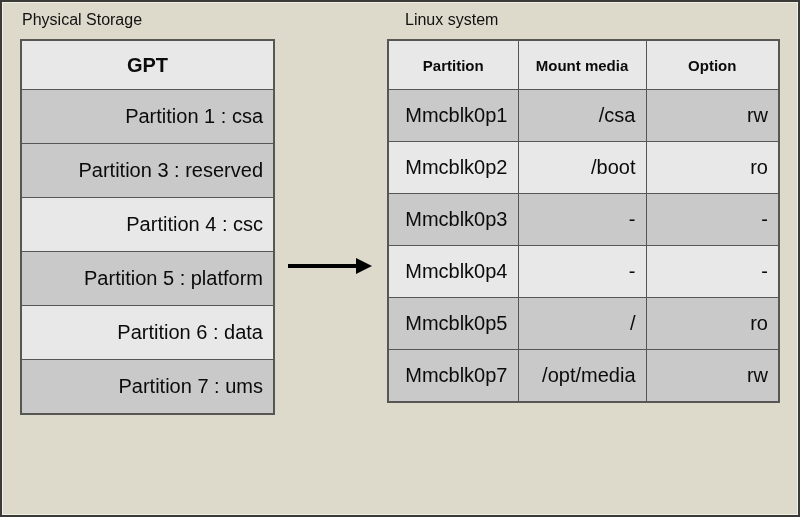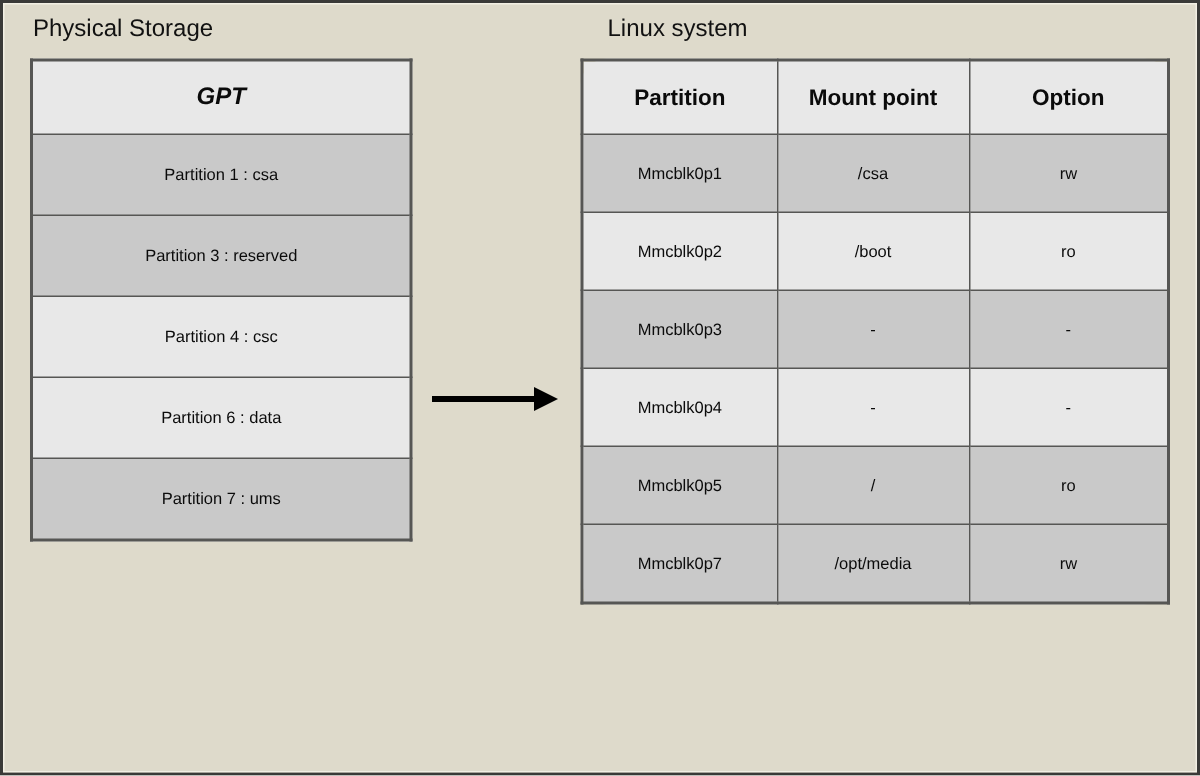--- a/index.html
+++ b/index.html
@@ -46,46 +46,46 @@
   
   .diagram-table {
     border-collapse: collapse;
     table-layout: fixed;
     border: 2px solid #565654;
     background: #e8e8e8;
   }
   .diagram-table td,
   .diagram-table th {
     border: 1px solid #565654;
-    font-size: 11px;
+    font-size: 20px;
     color: #0b0b0b;
     font-weight: normal;
     padding: 0 10px;
     height: 53px;
     vertical-align: middle;
-    text-align: center;
+    text-align: right;
     overflow: hidden;
     white-space: nowrap;
   }
   .diagram-table th {
     font-weight: bold;
     text-align: center;
     background: #e8e8e8;
   }
   .row-dark  { background: #c9c9c9; }
   .row-light { background: #e8e8e8; }
 
   
   #physical-storage-panel {
     left: 18px;
     top: 10px;
   }
   #physical-storage-panel .panel-title { margin: 0 0 11px 2px; }
   #gpt-table { width: 255px; }
-  #gpt-table th { height: 48px; font-size: 16px; font-style: italic; }
+  #gpt-table th { height: 48px; font-size: 20px; }
 
   
   #linux-system-panel {
     left: 385px;
     top: 10px;
   }
   #linux-system-panel .panel-title { margin: 0 0 11px 18px; }
   #linux-table { width: 391px; border-radius: 18px; }
   #linux-table th { height: 48px; font-size: 15px; }
   #linux-table col.c-partition { width: 130px; }
@@ -118,20 +118,23 @@
       </thead>
       <tbody>
         <tr class="row-dark">
           <td>Partition 1 : csa</td>
         </tr>
         <tr class="row-dark">
           <td>Partition 3 : reserved</td>
         </tr>
         <tr class="row-light">
           <td>Partition 4 : csc</td>
+        </tr>
+        <tr class="row-dark">
+          <td>Partition 5 : platform</td>
         </tr>
         <tr class="row-light">
           <td>Partition 6 : data</td>
         </tr>
         <tr class="row-dark">
           <td>Partition 7 : ums</td>
         </tr>
       </tbody>
     </table>
   </div>
@@ -148,21 +151,21 @@
 
     <table class="diagram-table" id="linux-table">
       <colgroup>
         <col class="c-partition">
         <col class="c-mount">
         <col class="c-option">
       </colgroup>
       <thead>
         <tr>
           <th>Partition</th>
-          <th>Mount point</th>
+          <th>Mount media</th>
           <th>Option</th>
         </tr>
       </thead>
       <tbody>
         <tr class="row-dark">
           <td>Mmcblk0p1</td>
           <td>/csa</td>
           <td>rw</td>
         </tr>
         <tr class="row-light">

